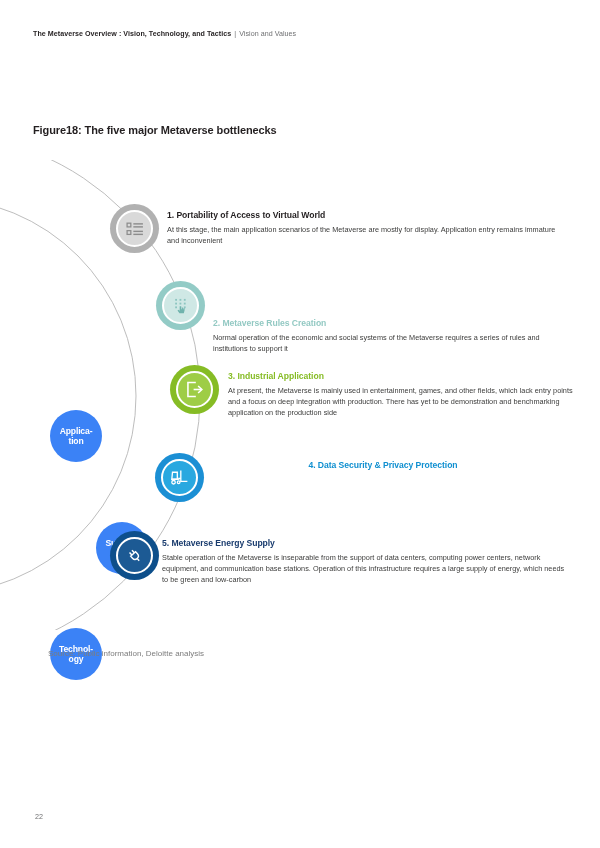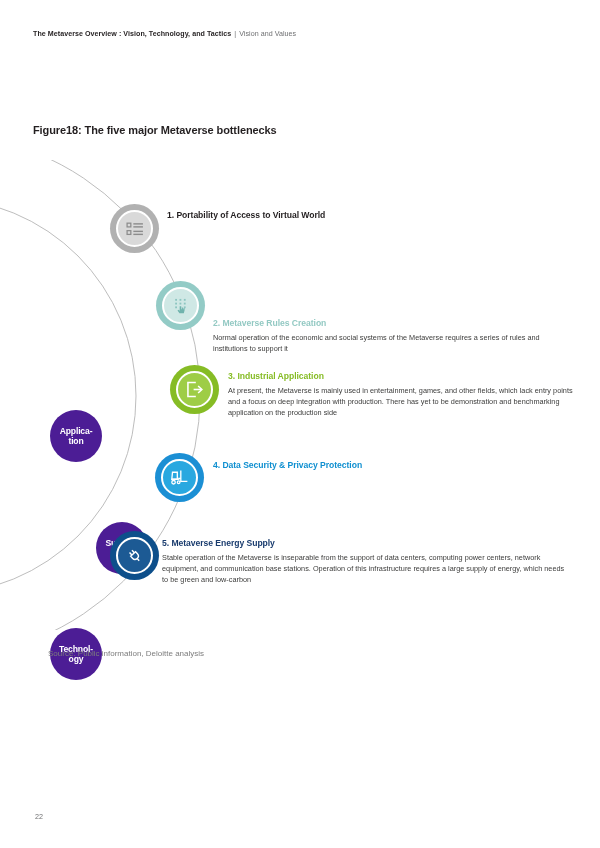--- a/index.html
+++ b/index.html
@@ -66,21 +66,21 @@
     width: 600px;
     height: 470px;
   }
 
   
   .pill {
     position: absolute;
     width: 52px;
     height: 52px;
     border-radius: 50%;
-    background: #4c1d95;
+    background: #3b82f6;
     color: #ffffff;
     display: flex;
     flex-direction: column;
     align-items: center;
     justify-content: center;
     font-size: 8.6px;
     font-weight: bold;
     line-height: 10.4px;
     text-align: left;
     letter-spacing: -0.15px;
@@ -238,34 +238,35 @@
           <path d="M10.1 9.6 V5.6" fill="none" stroke="#ffffff" stroke-width="1.6"></path>
           <path d="M13.9 9.6 V5.6" fill="none" stroke="#ffffff" stroke-width="1.6"></path>
           <path d="M12 16.6 V20" fill="none" stroke="#ffffff" stroke-width="1.6"></path>
         </g>
       </svg>
     </div>
   </div>
 
   <div class="item" style="left:167px; top:50px; width:394px;">
     <h4 style="color:#231f20;">1. Portability of Access to Virtual World</h4>
+    <p>At this stage, the main application scenarios of the Metaverse are mostly for display. Application entry remains immature and inconvenient</p>
   </div>
 
   <div class="item" style="left:213px; top:122px; width:349px;margin-top:36px;">
     <h4 style="color:#93c9c3;">2. Metaverse Rules Creation</h4>
     <p>Normal operation of the economic and social systems of the Metaverse requires a series of rules and institutions to support it</p>
   </div>
 
   <div class="item" style="left:228px; top:211px; width:345px;">
     <h4 style="color:#86bc25;">3. Industrial Application</h4>
     <p>At present, the Metaverse is mainly used in entertainment, games, and other fields, which lack entry points and a focus on deep integration with production. There has yet to be demonstration and benchmarking application on the production side</p>
   </div>
 
   <div class="item" style="left:213px; top:300px; width:340px;">
-    <h4 style="color:#0f8fd0;">4. Data Security &amp; Privacy Protection</h4>
+    <h4 style="color:#0f8fd0;text-align:center;">4. Data Security &amp; Privacy Protection</h4>
   </div>
 
   <div class="item" style="left:162px; top:378px; width:405px;">
     <h4 style="color:#1a3c6e;">5. Metaverse Energy Supply</h4>
     <p>Stable operation of the Metaverse is inseparable from the support of data centers, computing power centers, network equipment, and communication base stations. Operation of this infrastructure requires a large supply of energy, which needs to be green and low-carbon</p>
   </div>
 
 </div>
 
 <div class="source">Source: Public information, Deloitte analysis</div>

